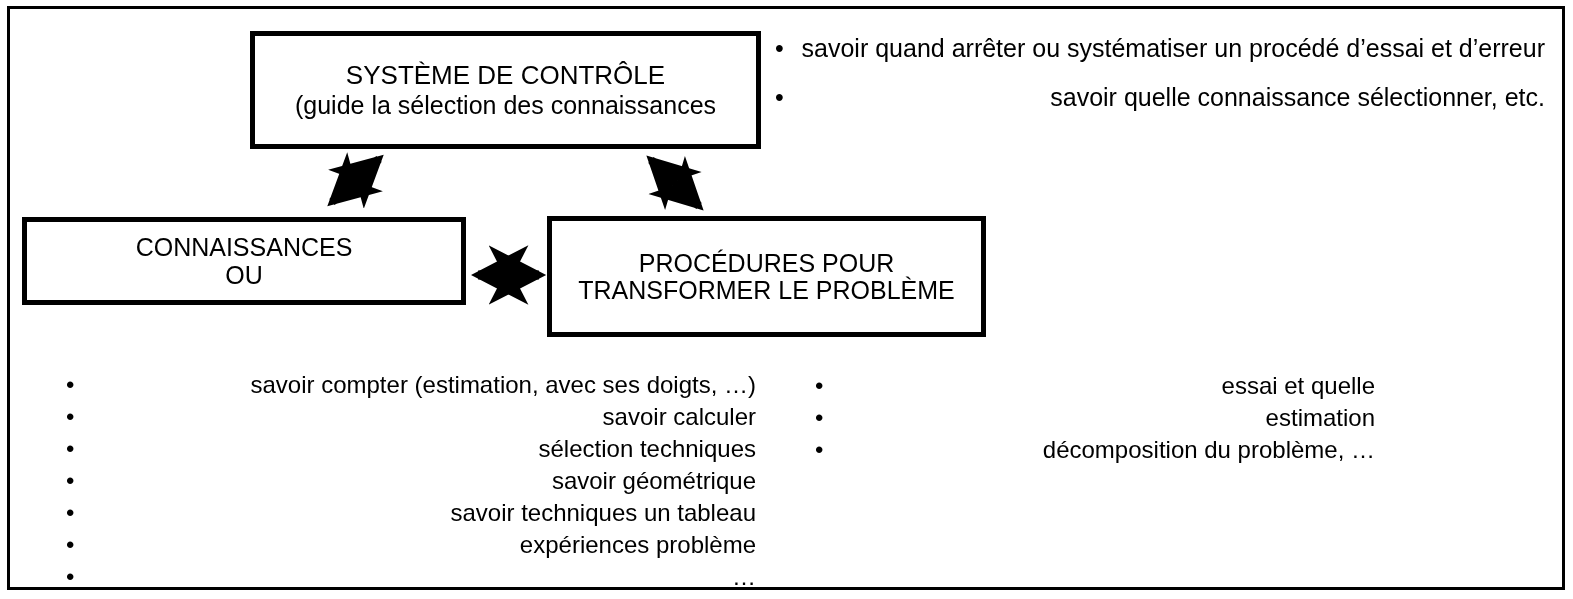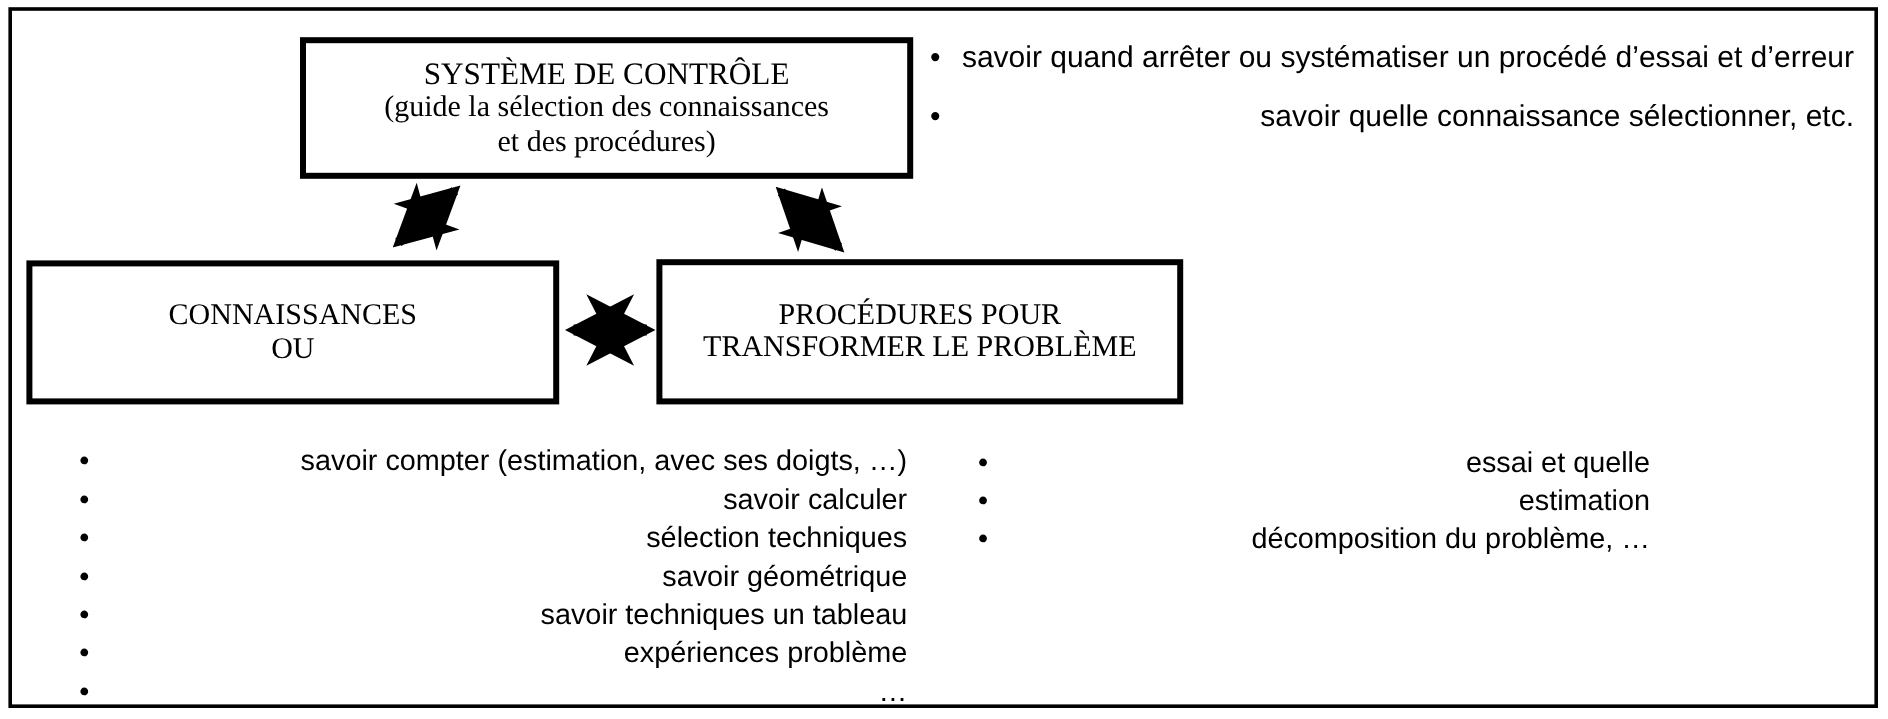--- a/index.html
+++ b/index.html
@@ -39,42 +39,41 @@
     align-items: center;
     justify-content: center;
     text-align: center;
     line-height: 1.13;
   }
   .node-box .box-text {
     display: block;
     width: 100%;
     padding: 0 6px;
     box-sizing: border-box;
-    font-family: Liberation Serif, serif;
   }
   .node-line { display: block; white-space: pre; }
 
   
   #box-control {
     left: 250px;
     top: 31px;
     width: 511px;
     height: 118px;
     font-size: 25px;
   }
   #box-control .line-1 { font-size: 26px; }
   #box-control .line-2,
   #box-control .line-3 { font-size: 25px; }
 
   
   #box-knowledge {
     left: 22px;
     top: 217px;
     width: 444px;
-    height: 120px;
+    height: 88px;
     font-size: 25px;
   }
 
   
   #box-procedures {
     left: 547px;
     top: 216px;
     width: 439px;
     height: 121px;
     font-size: 25px;
@@ -146,21 +145,20 @@
 <body>
 
 <div id="slide">
 
   <div id="outer-frame"></div>
 
   <div class="node-box" id="box-control">
     <span class="box-text">
       <span class="node-line line-1">SYSTÈME DE CONTRÔLE</span>
       <span class="node-line line-2">(guide la sélection des connaissances</span>
-      <span class="node-line line-3">et des procédures)</span>
     </span>
   </div>
 
   <div class="node-box" id="box-knowledge">
     <span class="box-text">
       <span class="node-line">CONNAISSANCES</span>
       <span class="node-line">OU</span>
     </span>
   </div>
 

